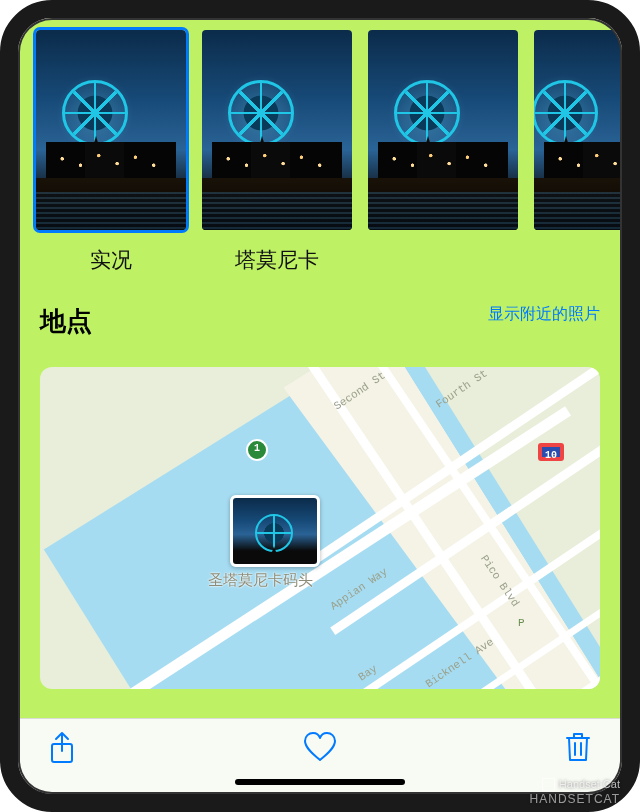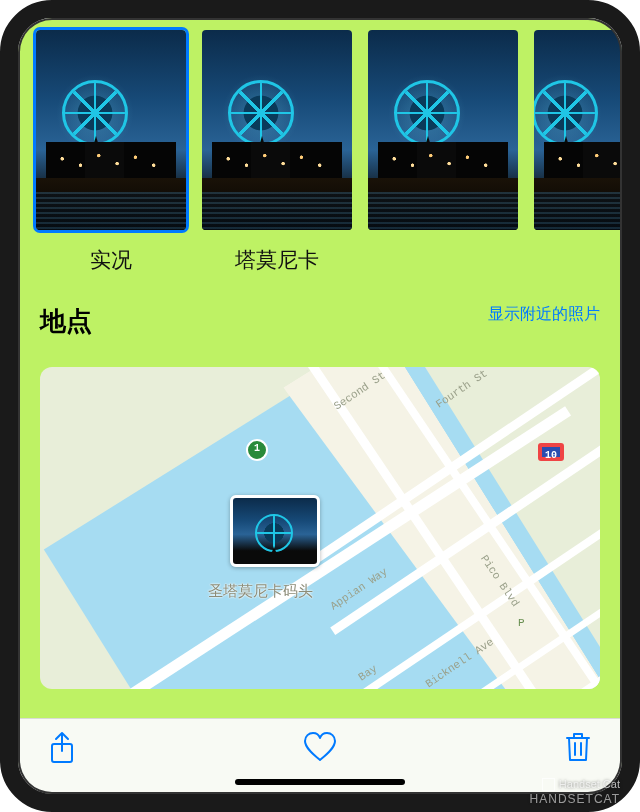--- a/index.html
+++ b/index.html
@@ -251,21 +251,21 @@
   background: linear-gradient(to bottom, #0b2b4a 0%, #174a78 35%, #2a6396 55%, #0a0a0a 80%);
 }
 .map-pin-thumb .wheel { width:38px; height:38px; left:22px; top:16px; border-width:2px;}
 .map-pin-thumb .wheel::before { background:
     linear-gradient(0deg, transparent 47%, #1fc6e6 47%, #1fc6e6 53%, transparent 53%),
     linear-gradient(90deg, transparent 47%, #1fc6e6 47%, #1fc6e6 53%, transparent 53%);
 }
 .map-pin-thumb .wheel-tower { left:35px; top:48px; border-left-width:6px; border-right-width:6px; border-bottom-width:18px;}
 .map-pin-caption {
   position:absolute;
-  left: 168px; top: 215px;
+  left: 168px; top: 204px;
   font-size: 15px;
   color: #8c8c78;
   text-shadow: 0 0 2px #fff, 0 0 2px #fff;
 }
 
 
 .toolbar {
   position: absolute;
   left: 0; right: 0; bottom: 0;
   height: 76px;

